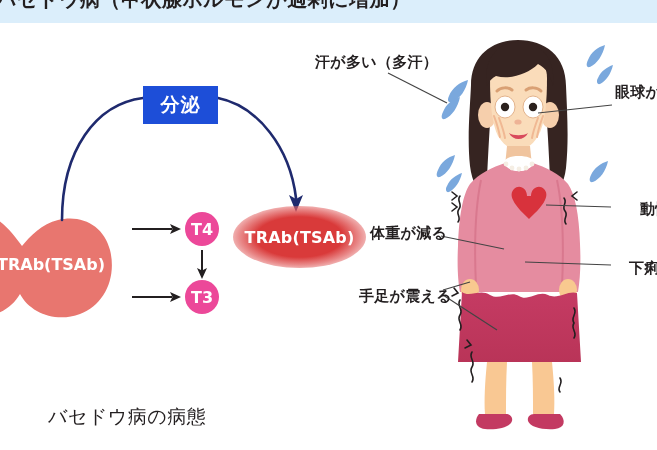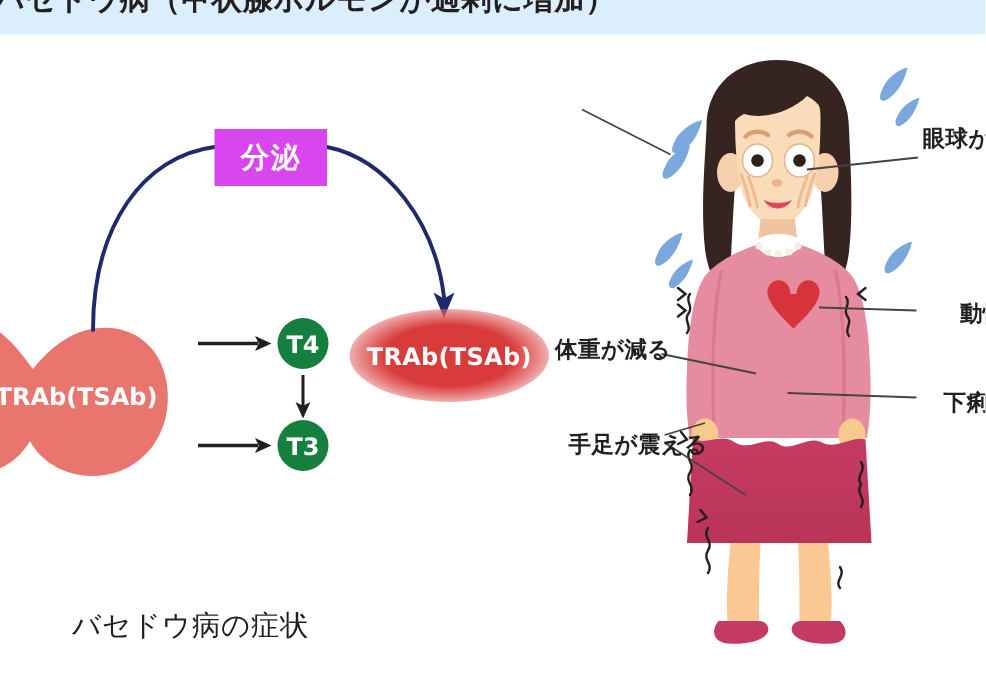--- a/index.html
+++ b/index.html
@@ -50,38 +50,38 @@
   }
   .svg-layer { pointer-events: none; }
 
   
   .secretion-box {
     position: absolute;
     left: 143px;
     top: 86px;
     width: 75px;
     height: 38px;
-    background: #d946ef;
+    background: #1d4ed8;
     display: flex;
     align-items: center;
     justify-content: center;
   }
   .secretion-label {
     color: #ffffff;
     font-size: 19px;
     font-weight: bold;
     letter-spacing: 1px;
   }
 
   .t-circle {
     position: absolute;
     width: 34px;
     height: 34px;
     border-radius: 50%;
-    background: #15803d;
+    background: #ec4899;
     display: flex;
     align-items: center;
     justify-content: center;
     color: #ffffff;
     font-size: 16px;
     font-weight: bold;
   }
   .t4 { left: 185px; top: 212px; }
   .t3 { left: 185px; top: 280px; }
 
@@ -138,21 +138,21 @@
     color: #231f20;
     white-space: nowrap;
     letter-spacing: 0.3px;
     line-height: 19px;
   }
   .cal-sweat   { left: 315px; top: 53px; }
   .cal-eye     { left: 615px; top: 83px; }
   .cal-palp    { left: 616px; top: 200px; padding-left: 24px; }
   .cal-weight  { left: 370px; top: 224px; }
   .cal-diarr   { left: 613px; top: 259px; margin-left: 16px; }
-  .cal-tremor  { left: 379px; top: 287px; }
+  .cal-tremor  { left: 359px; top: 287px; }
 </style>
 </head>
 <body>
 
 <div id="page">
 
   <div class="header-band">
     <div class="header-title">バセドウ病（甲状腺ホルモンが過剰に増加）</div>
   </div>
 
@@ -387,27 +387,28 @@
   </div>
 
   <div class="t-circle t3">
     <span>T3</span>
   </div>
 
   <div class="trab-cloud">
     <span class="trab-cloud-label">TRAb(TSAb)</span>
   </div>
 
+  <div class="callout cal-sweat">汗が多い（多汗）</div>
 
   <div class="callout cal-eye">眼球が\n突出す</div>
 
   <div class="callout cal-palp">動悸</div>
 
   <div class="callout cal-weight">体重が減る</div>
 
   <div class="callout cal-diarr">下痢</div>
 
   <div class="callout cal-tremor">手足が震える</div>
 
-  <div class="caption caption-left">バセドウ病の症状</div>
+  <div class="caption caption-left">バセドウ病の病態</div>
 
 
 </div>
 
 </body></html>

